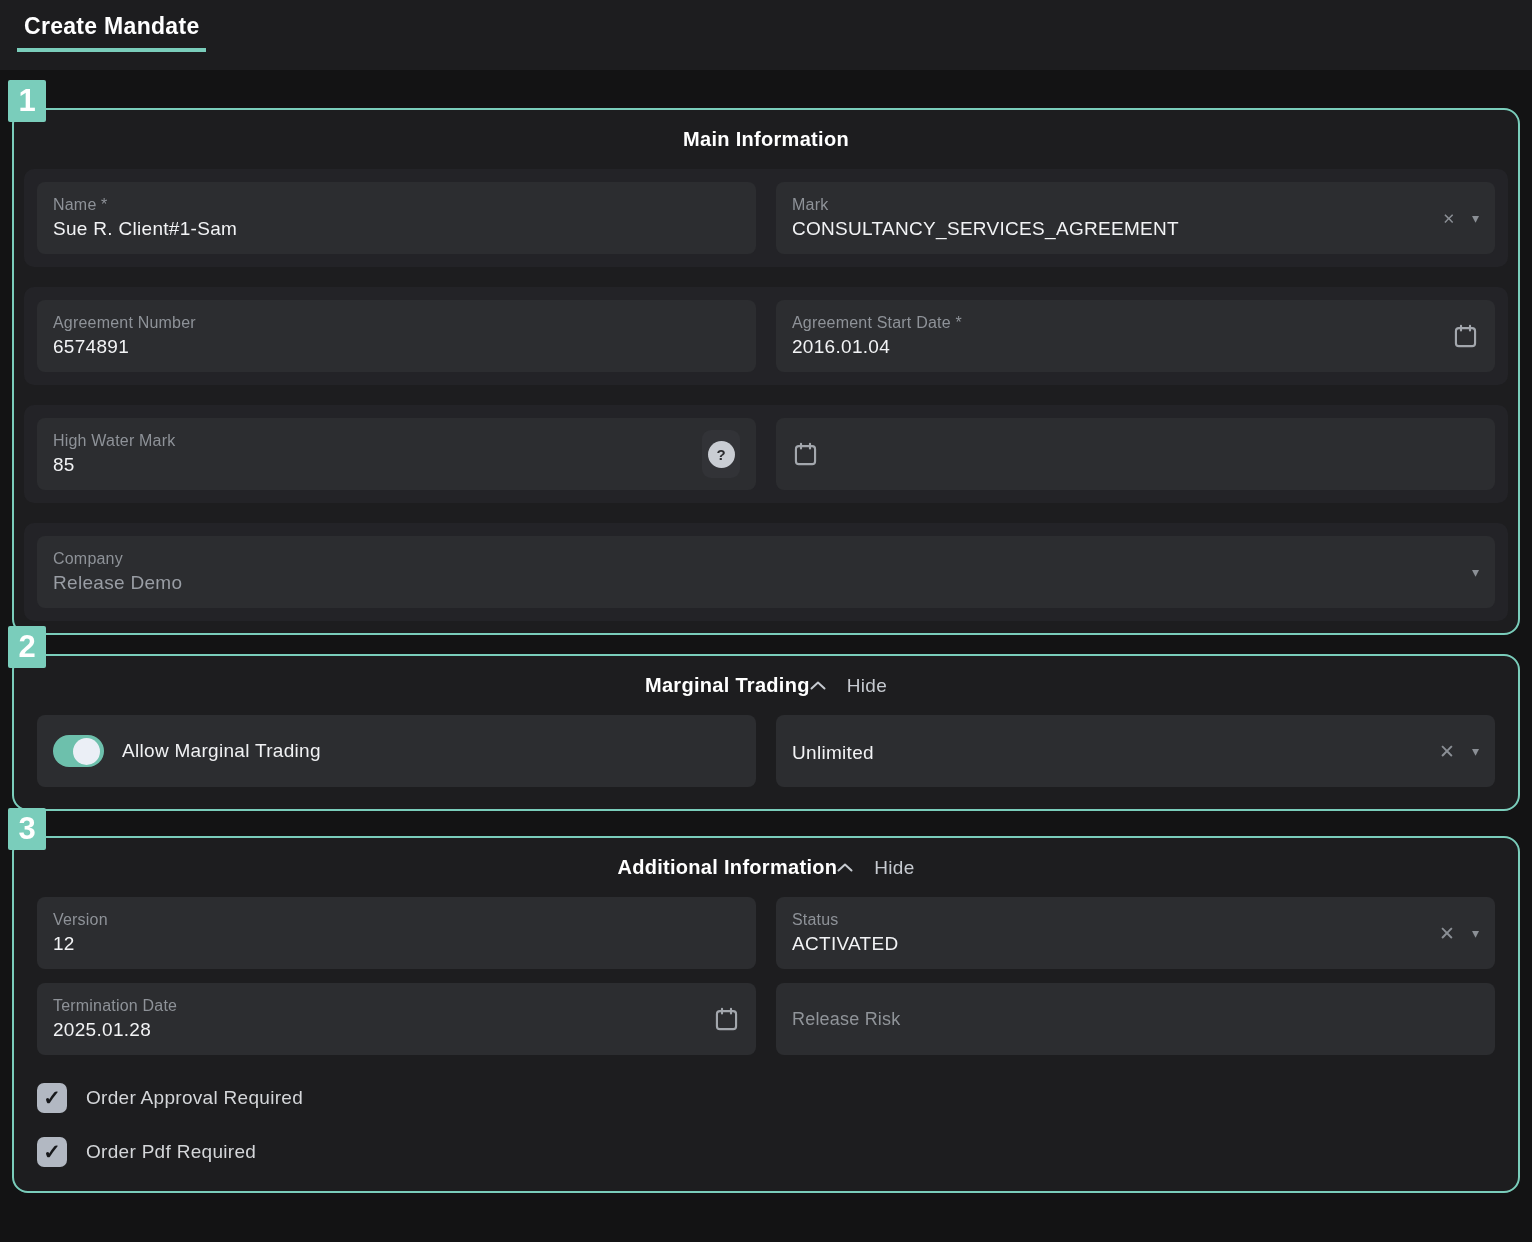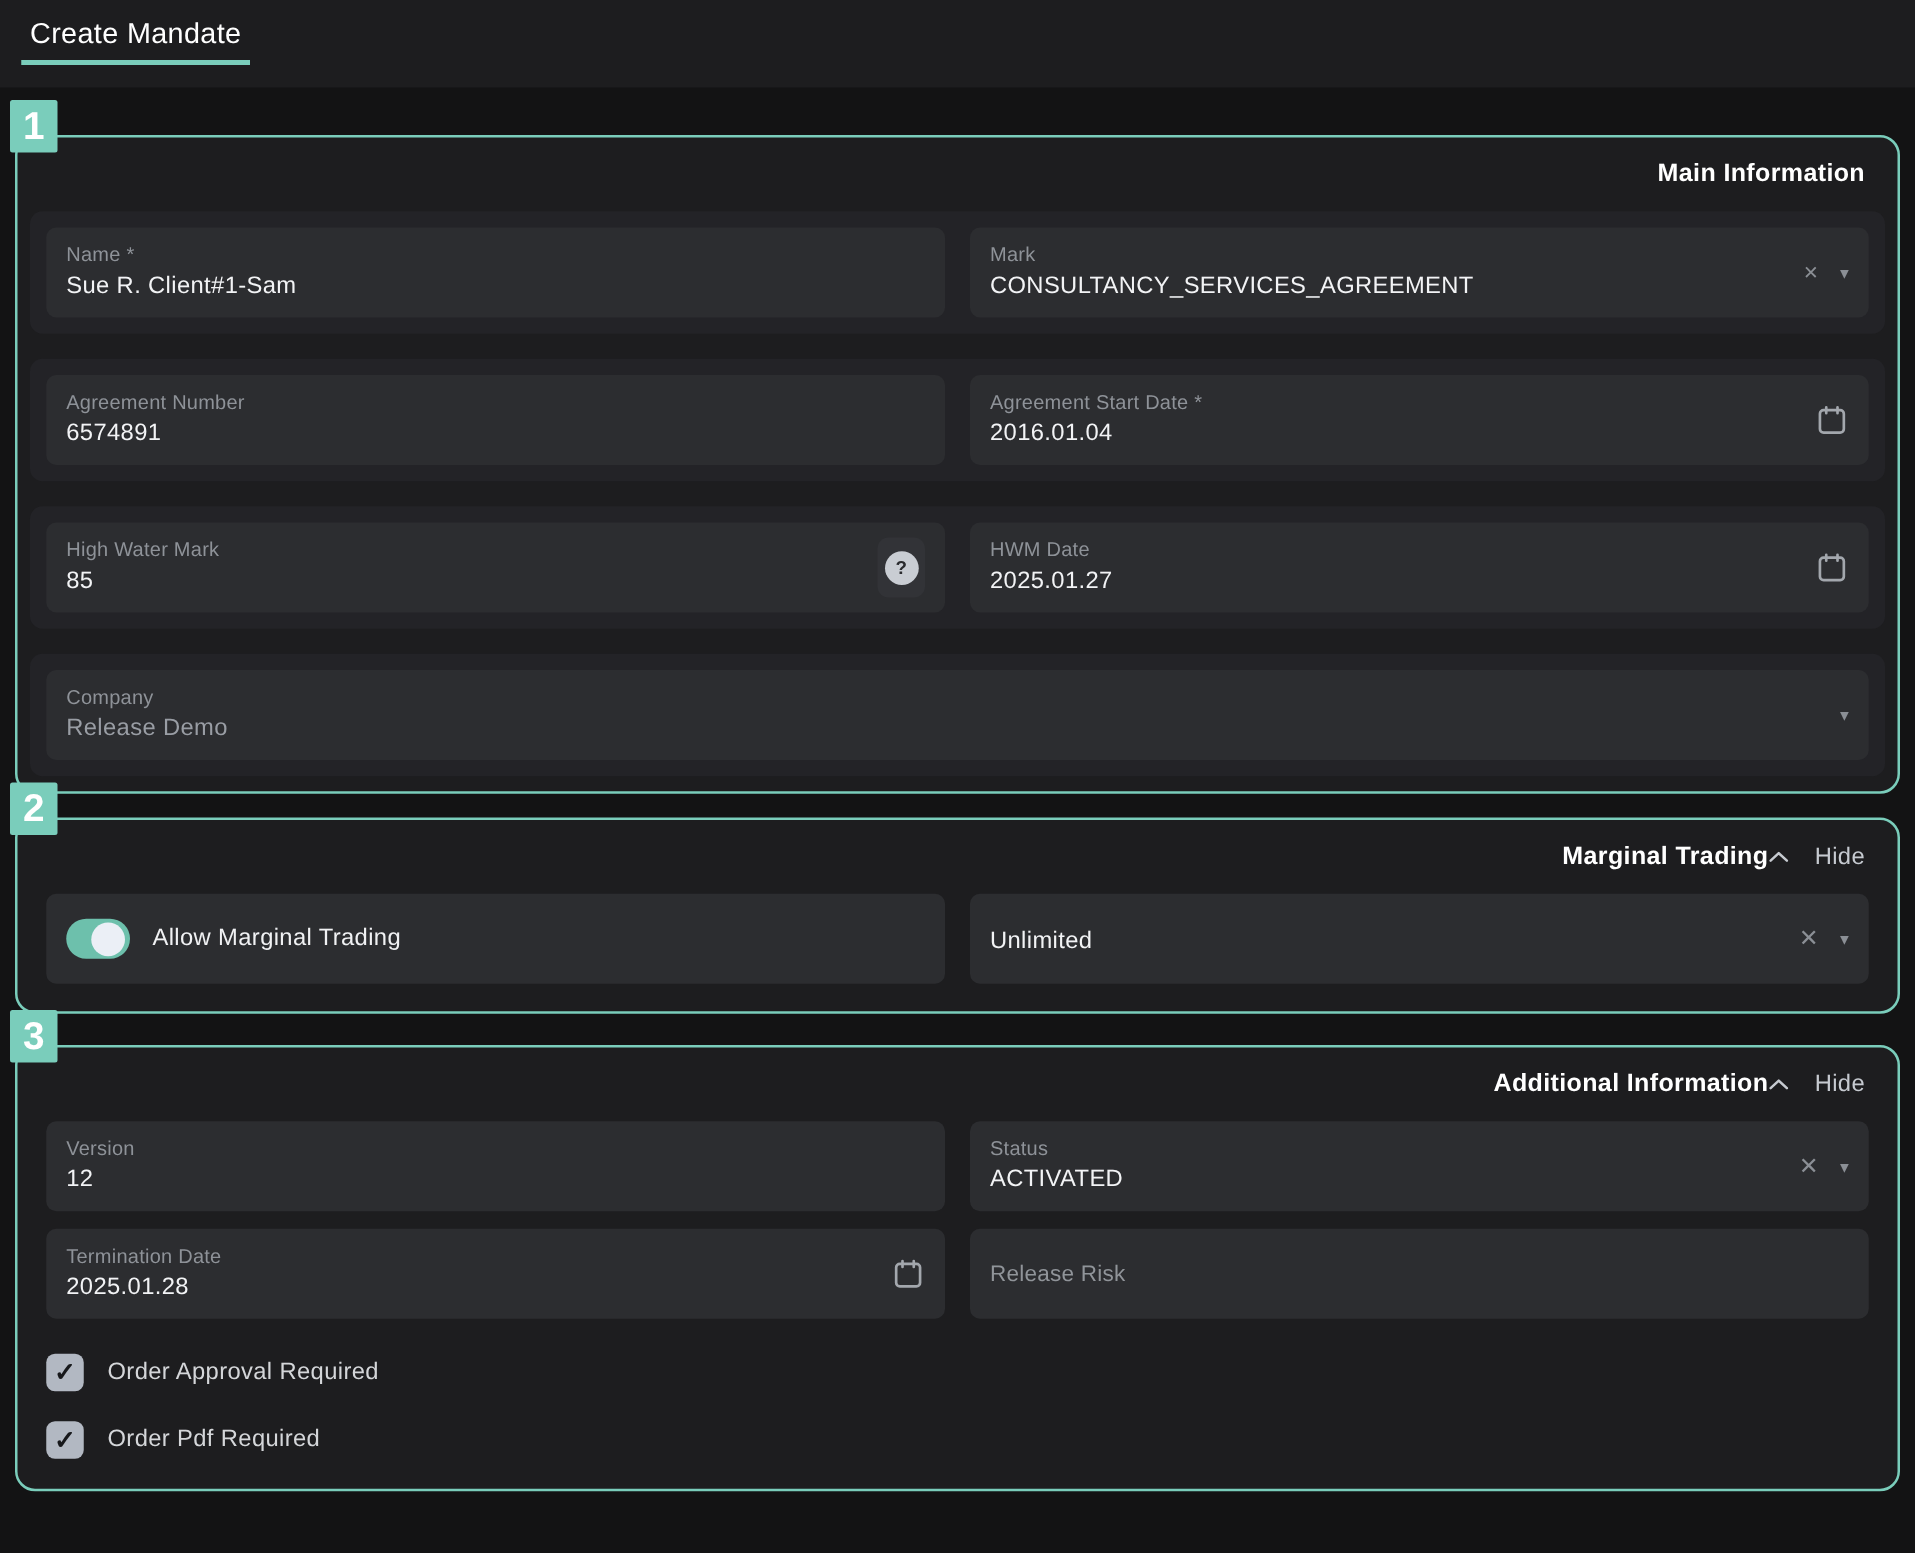--- a/index.html
+++ b/index.html
@@ -17,39 +17,39 @@
   body{
     width:1532px;height:1242px;overflow:hidden;
     background:var(--bg);
     font-family:"Liberation Sans",sans-serif;
   }
   
   .topbar{background:var(--panel);height:70px}
   .page-title{
     display:inline-block;margin-left:17px;padding:13px 7px 8px;
     border-bottom:4px solid var(--accent);
-    color:#FFFFFF;font-size:23px;font-weight:400;letter-spacing:.3px;
+    color:#FFFFFF;font-size:23px;font-weight:700;letter-spacing:.3px;
   }
   
   .panel{
     position:relative;margin:0 12px;
     border:2px solid var(--accent);border-radius:16px;
     background:var(--panel);
     padding:16px 10px 12px;
   }
   #sec-main{margin-top:38px}
   #sec-marginal{margin-top:19px;padding-bottom:22px}
   #sec-additional{margin-top:25px;margin-bottom:34px;padding-bottom:24px}
   .badge{
     position:absolute;top:-30px;left:-6px;width:38px;height:42px;
     background:var(--accent);color:#FFFFFF;border-radius:2px;
     font-size:31px;font-weight:700;
     display:flex;align-items:center;justify-content:center;
   }
-  .head{display:flex;justify-content:flex-end;align-items:center;margin:2px 16px 18px}
+  .head{display:flex;justify-content:center;align-items:center;margin:2px 16px 18px}
   .h-title{margin:0;font-size:20px;font-weight:700;color:#FFFFFF;letter-spacing:.3px}
   .hide-btn{display:flex;align-items:center;gap:21px;color:#C6CAD0;font-size:19px;cursor:pointer;letter-spacing:.3px}
   
   .rows{display:flex;flex-direction:column;gap:20px}
   .rows.tight{gap:14px}
   .wrap{background:var(--wrap);border-radius:10px;padding:13px;display:grid;grid-template-columns:1fr 1fr;gap:20px}
   .wrap.single{grid-template-columns:1fr}
   .plain{display:grid;grid-template-columns:1fr 1fr;gap:20px;margin:0 13px}
   .field{
     background:var(--field);border-radius:8px;min-height:72px;
@@ -139,24 +139,20 @@
         <div class="field">
           <div class="fmain">
             <div class="flabel">High Water Mark</div>
             <div class="fvalue">85</div>
           </div>
           <span class="help-btn">
             <span class="help-circle">?</span>
           </span>
         </div>
         <div class="field">
-          <div class="fmain">
-            <div class="flabel">HWM Date</div>
-            <div class="fvalue">2025.01.27</div>
-          </div>
           <div class="fctrl">
             <svg class="cal" width="27" height="27" viewBox="0 0 24 24" fill="none">
                 <rect x="3.5" y="4.5" width="17" height="16" rx="2.6" stroke="currentColor" stroke-width="1.9"></rect>
                 <path d="M8 2.5v4.2M16 2.5v4.2" stroke="currentColor" stroke-width="1.9" stroke-linecap="round"></path>
               </svg>
           </div>
         </div>
       </div>
 
       <div class="wrap single">

